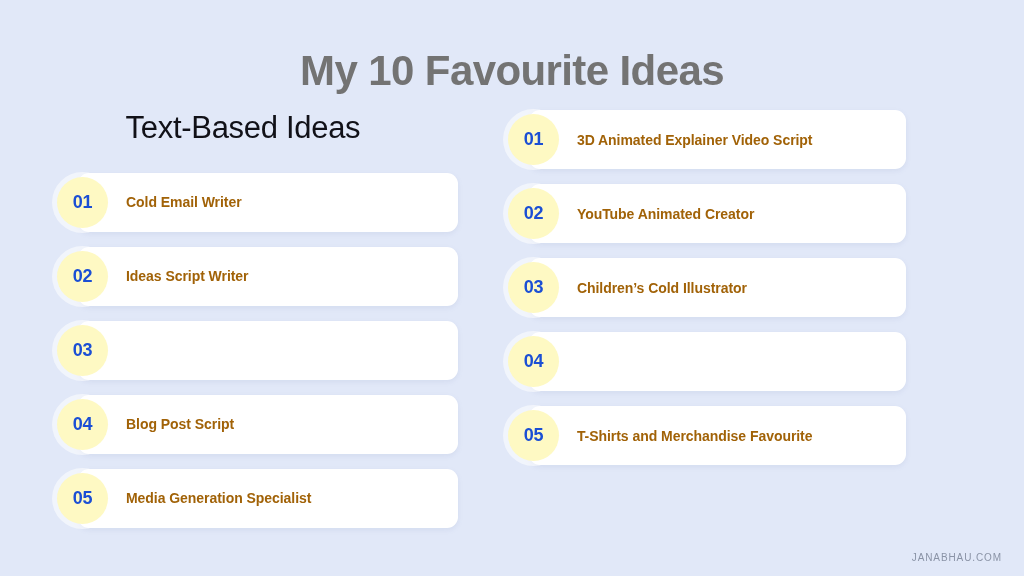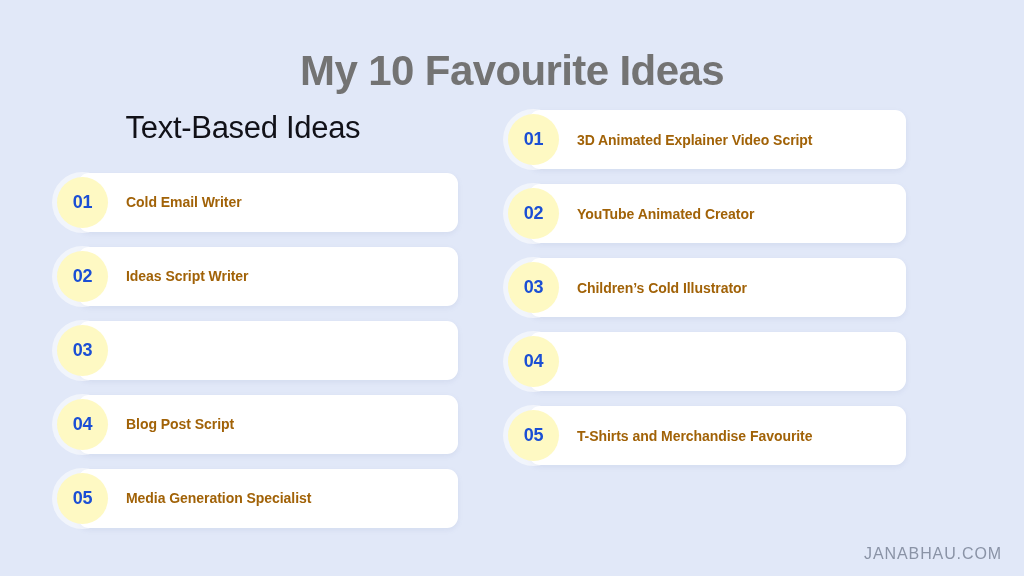--- a/index.html
+++ b/index.html
@@ -121,21 +121,21 @@
     color: #a16207;
     letter-spacing: -0.05px;
     white-space: nowrap;
   }
 
   
   .watermark {
     position: absolute;
     right: 22px;
     bottom: 13px;
-    font-size: 16px;
+    font-size: 10px;
     font-weight: 400;
     letter-spacing: 0.9px;
     color: #8a93a6;
   }
 </style>
 </head>
 <body>
 
 <div class="slide">
 

